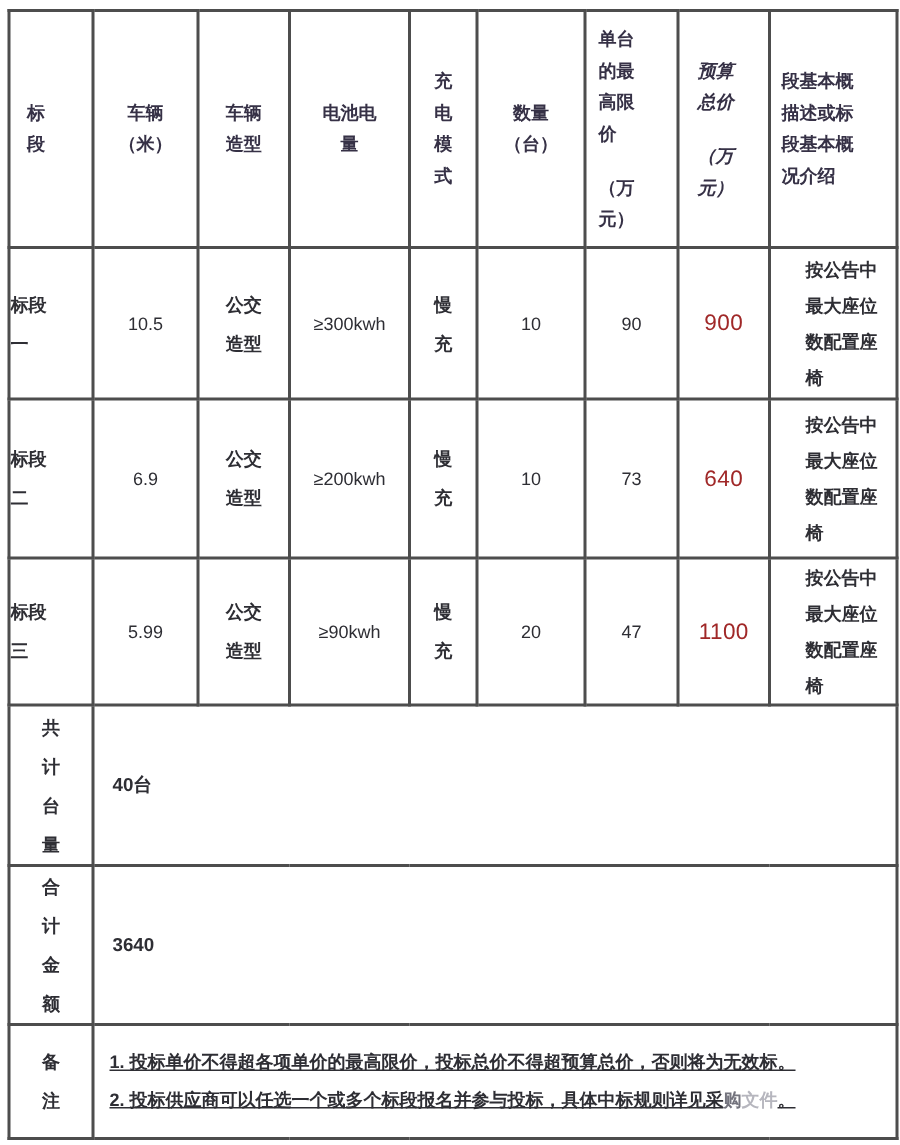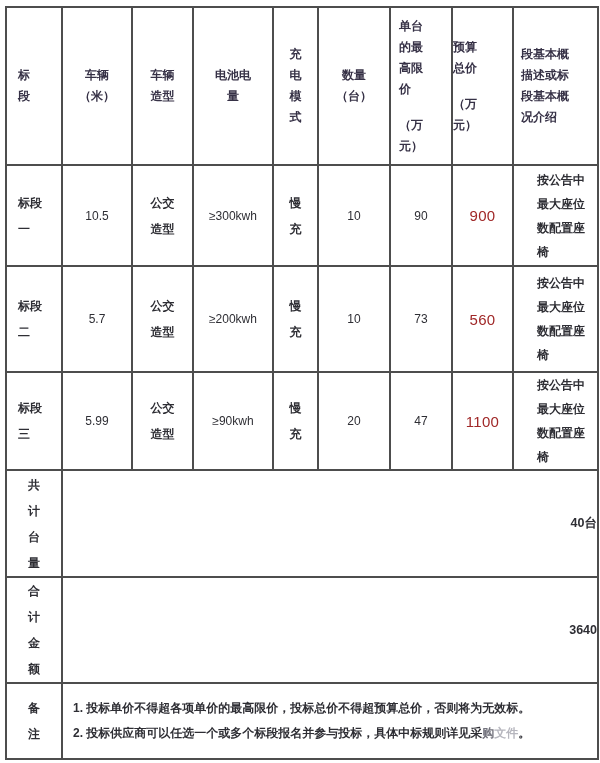--- a/index.html
+++ b/index.html
@@ -16,28 +16,28 @@
   tr.r4{height:107px;} tr.r5{height:103px;} tr.r6{height:76px;}
   
   td.hd{font-weight:bold;color:var(--head);}
   .hline{line-height:21px;}
   .hgap{height:15px;}
   .bline{line-height:26px;}
   .dline{line-height:24px;}
   .c{text-align:center;}
   .al{text-align:left;}
   .zh{font-weight:bold;}
-  .c-sec{font-weight:bold;padding-left:11px;}
+  .c-sec{font-weight:bold;padding-left:0;}
   .desc{padding-left:23px;padding-right:2px;}
   .budget{font-weight:normal;color:var(--budget);font-size:15px;letter-spacing:.3px;}
   .sum-label{font-weight:bold;}
-  .sum-val{font-weight:bold;font-size:12.5px;text-align:right;padding-left:12px;}
+  .sum-val{font-weight:bold;font-size:12.5px;text-align:left;padding-left:12px;}
   .remark-cell{padding:2px 10px;vertical-align:middle;}
   .remark-item{font-weight:bold;line-height:17px;margin:8px 0;}
-  .tone-normal{color:var(--body);}
+  .tone-normal{color:var(--body);text-decoration:underline;}
   .tone-muted{color:var(--muted);}
   .tone-faint{color:var(--faint);margin-top:48px;}
 </style>
 </head>
 <body style="--border: #4d4d4d; --head: #363146; --body: #2e2e34; --budget: #a02828; --muted: #73737d; --faint: #b6b6be;">
 
 <table class="bid">
   <colgroup>
     <col style="width:56px">
       <col style="width:70px">
@@ -79,21 +79,21 @@
         </td>
         <td class="hd al" style="padding-left: 8px;">
           <div class="hline">单台</div>
           <div class="hline">的最</div>
           <div class="hline">高限</div>
           <div class="hline">价</div>
           <div class="hgap"></div>
           <div class="hline">（万</div>
           <div class="hline">元）</div>
         </td>
-        <td class="hd al" style="">
+        <td class="hd al" style="padding-left: 12px; font-style: italic;">
           <div class="hline">预算</div>
           <div class="hline">总价</div>
           <div class="hgap"></div>
           <div class="hline">（万</div>
           <div class="hline">元）</div>
         </td>
         <td class="hd al" style="padding-left: 7px;">
           <div class="hline">段基本概</div>
           <div class="hline">描述或标</div>
           <div class="hline">段基本概</div>
@@ -123,33 +123,33 @@
           <div class="dline">最大座位</div>
           <div class="dline">数配置座</div>
           <div class="dline">椅</div>
         </td>
       </tr>
       <tr class="r2">
         <td class="c-sec al">
           <div class="bline">标段</div>
           <div class="bline">二</div>
         </td>
-        <td class="c">5.7</td>
+        <td class="c">6.9</td>
         <td class="c zh">
           <div class="bline">公交</div>
           <div class="bline">造型</div>
         </td>
         <td class="c">≥200kwh</td>
         <td class="c zh">
           <div class="bline">慢</div>
           <div class="bline">充</div>
         </td>
         <td class="c">10</td>
         <td class="c">73</td>
-        <td class="c budget">560</td>
+        <td class="c budget">640</td>
         <td class="desc al zh">
           <div class="dline">按公告中</div>
           <div class="dline">最大座位</div>
           <div class="dline">数配置座</div>
           <div class="dline">椅</div>
         </td>
       </tr>
       <tr class="r3">
         <td class="c-sec al">
           <div class="bline">标段</div>

